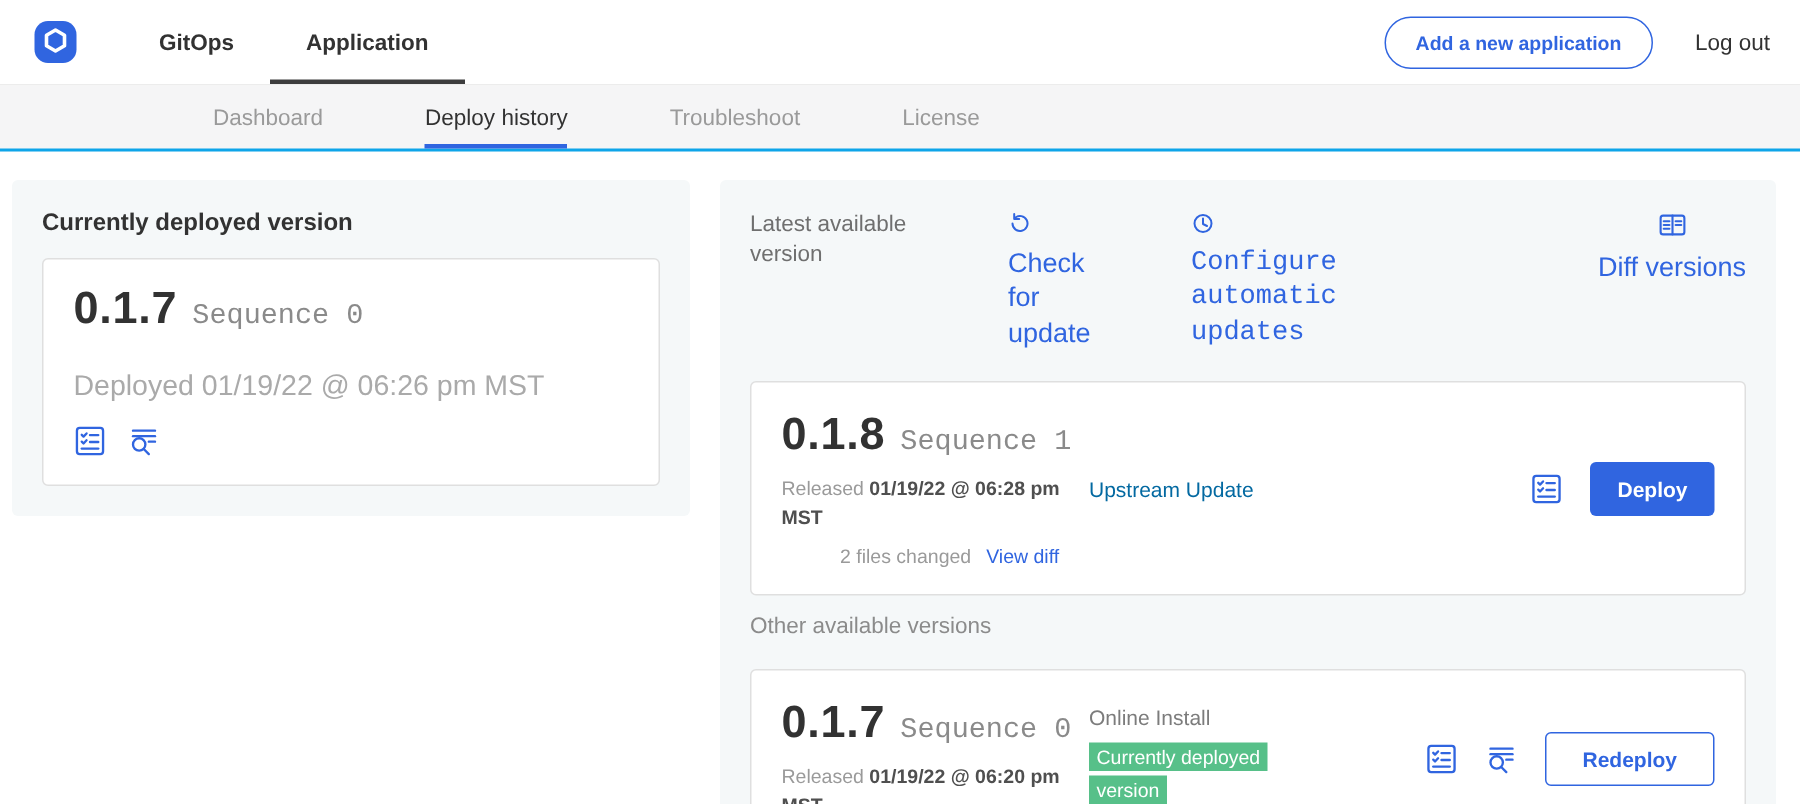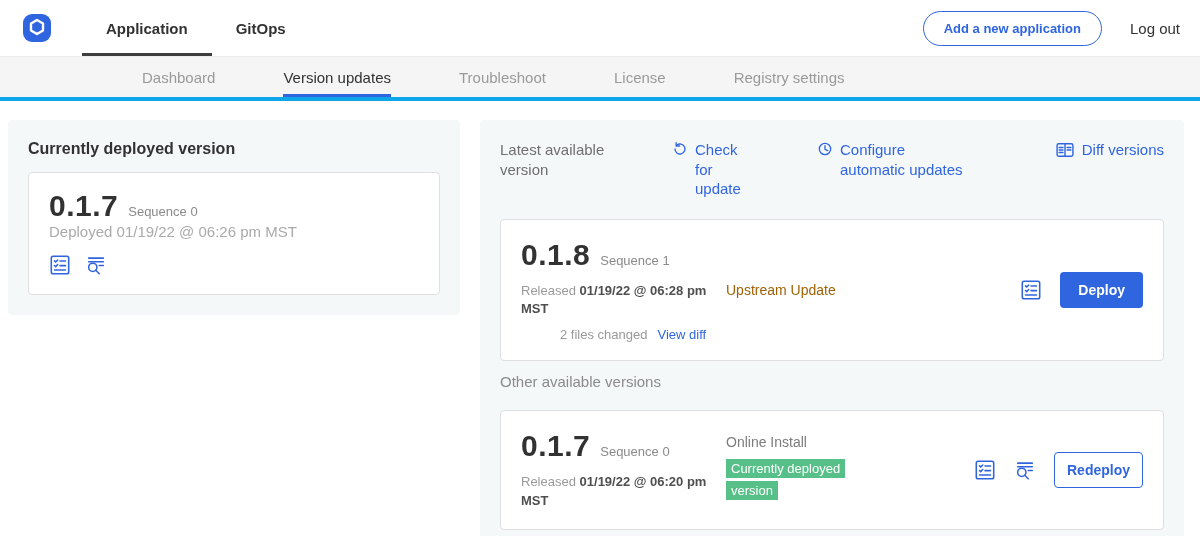--- a/index.html
+++ b/index.html
@@ -15,98 +15,97 @@
   .topnav { display:flex; align-items:center; height:57px; padding:0 20px 0 22px; border-bottom:1px solid #ececec; background:#fff; }
   .logo { width:30px; height:30px; margin-right:30px; cursor:pointer; }
   .top-tabs { display:flex; height:100%; }
   .top-tab { display:flex; align-items:center; padding:0 24px; font-size:15px; font-weight:700; color:#323232; position:relative; cursor:pointer; }
   .top-tab.active::after { content:""; position:absolute; left:0; right:0; bottom:0; height:3px; background:#3d3d3d; }
   .top-right { margin-left:auto; display:flex; align-items:center; gap:28px; }
   .add-app-btn { border:1.5px solid var(--accent,#3065e0); color:var(--accent,#3065e0); background:#fff; font-family:inherit; font-weight:700; font-size:13px; padding:9px 20px; border-radius:18px; cursor:pointer; }
   .logout { font-size:15px; color:#323232; cursor:pointer; }
 
   
-  .subnav { display:flex; height:44px; background:var(--subnav-bg,#f5f5f6); border-bottom:4px solid #0ea5e9; padding-left:142px; gap:68px; }
+  .subnav { display:flex; height:44px; background:var(--subnav-bg,#f5f5f6); border-bottom:2px solid #0ea5e9; padding-left:142px; gap:68px; }
   .subnav-item { display:flex; align-items:center; font-size:15px; color:#9a9a9a; position:relative; cursor:pointer; white-space:nowrap; }
   .subnav-item.active { color:#323232; }
   .subnav-item.active::after { content:""; position:absolute; left:0; right:0; bottom:0; height:3px; background:var(--accent,#3065e0); }
 
   
   .main { display:flex; gap:20px; padding:19px 16px 0 8px; align-items:flex-start; }
   .panel { background:var(--panel-bg,#f5f8f9); border-radius:4px; padding:20px; }
   .left-panel { width:452px; }
   .right-panel { flex:1; min-height:410px; }
   .panel-title { font-size:16px; font-weight:700; color:#323232; }
 
   .deployed-card { background:#fff; border:1px solid var(--border,#dfdfdf); border-radius:4px; margin-top:14px; padding:16px 20px 18px; }
   .version-row { display:flex; align-items:baseline; gap:10px; }
   .version-number { font-size:30px; font-weight:700; color:#323232; letter-spacing:.5px; }
-  .sequence { font-size:13px; color:#8a8a8a; }
-  .deployed-date { font-size:15px; color:#aaaaaa; margin-top:0; }
+  .sequence { font-size:19px; color:#8a8a8a;font-family:Liberation Mono, monospace; }
+  .deployed-date { font-size:19px; color:#aaaaaa; margin-top:24px; }
   .icon-row { display:flex; gap:14px; margin-top:14px; }
   .icon-btn { width:22px; height:22px; color:var(--accent,#3065e0); cursor:pointer; }
 
   
   .latest-header { display:flex; align-items:flex-start; }
   .latest-title { font-size:15px; color:#6f6f6f; width:132px; line-height:1.35; }
-  .header-action { display:flex; align-items:flex-start; gap:7px; color:var(--accent,#3065e0); font-size:15px; line-height:1.3; cursor:pointer; }
+  .header-action { display:flex; align-items:flex-start; gap:7px; color:var(--accent,#3065e0); font-size:18px; line-height:1.3; cursor:pointer;flex-direction:column; }
   .header-action .h-icon { width:16px; height:16px; margin-top:1px; }
   .action-check { margin-left:40px; }
   .action-check .a-label { width:62px; }
-  .action-configure { margin-left:60px; }
+  .action-configure { margin-left:60px;font-family:Liberation Mono, monospace; }
   .action-configure .a-label { width:132px; }
   .action-diff { margin-left:auto; align-items:center; }
   .action-diff .h-icon { width:20px; height:20px; margin-top:0; }
 
   
   .version-card { background:#fff; border:1px solid var(--border,#dfdfdf); border-radius:4px; padding:18px 20px; display:flex; align-items:center; margin-top:20px; }
   .vc-left { width:205px; align-self:flex-start; }
   .released { font-size:13px; color:#9a9a9a; margin-top:10px; line-height:1.45; width:190px; }
   .released b { color:#4f4f4f; font-weight:700; }
   .files-row { display:flex; gap:10px; font-size:13px; margin-top:8px;margin-left:39px; }
   .files-changed { color:#9a9a9a; }
   .view-diff { color:var(--accent,#3065e0); cursor:pointer; }
-  .vc-middle { flex:1; font-size:14px; color:#a16207; }
+  .vc-middle { flex:1; font-size:14px; color:#0369a1; }
   .vc-middle-top { flex:1; align-self:flex-start; padding-top:5px; }
   .source { font-size:14px; color:#7c7c7c; }
   .badge-wrap { margin-top:8px; width:160px; }
   .badge { display:inline; background:var(--badge-green,#57c089); color:#fff; font-size:13px; line-height:1.7; padding:2px 5px; -webkit-box-decoration-break:clone; box-decoration-break:clone; }
   .vc-right { display:flex; align-items:center; gap:18px; }
   .deploy-btn { background:var(--accent,#3065e0); color:#fff; border:none; border-radius:4px; font-family:inherit; font-size:14px; font-weight:700; padding:10px 18px; cursor:pointer; }
-  .redeploy-btn { background:#fff; color:var(--accent,#3065e0); border:1px solid var(--accent,#3065e0); border-radius:4px; font-family:inherit; font-size:14px; font-weight:700; padding:9px 12px; cursor:pointer; }
+  .redeploy-btn { background:#fff; color:var(--accent,#3065e0); border:1px solid var(--accent,#3065e0); border-radius:4px; font-family:inherit; font-size:14px; font-weight:700; padding:9px 24px; cursor:pointer; }
   .other-title { font-size:15px; color:#8b8b8b; margin-top:12px; }
 </style>
 </head>
 <body>
 
 <div class="topnav">
   <svg class="logo" viewBox="0 0 30 30">
     <rect x="1" y="1" width="28" height="28" rx="9" fill="#3065e0"></rect>
     <path d="M15 7l6 3.5v7L15 21l-6-3.5v-7z" fill="none" stroke="#fff" stroke-width="2.4" stroke-linejoin="round"></path>
   </svg>
   <div class="top-tabs">
+    <div class="top-tab">
+      <span>GitOps</span>
+    </div>
     <div class="top-tab active">
       <span>Application</span>
-    </div>
-    <div class="top-tab">
-      <span>GitOps</span>
     </div>
   </div>
   <div class="top-right">
     <button class="add-app-btn">Add a new application</button>
     <span class="logout">Log out</span>
   </div>
 </div>
 
 <div class="subnav">
   <div class="subnav-item">Dashboard</div>
-  <div class="subnav-item active">Version updates</div>
+  <div class="subnav-item active">Deploy history</div>
   <div class="subnav-item">Troubleshoot</div>
   <div class="subnav-item">License</div>
-  <div class="subnav-item">Registry settings</div>
 </div>
 
 <div class="main">
 
   <div class="panel left-panel">
     <div class="panel-title">Currently deployed version</div>
     <div class="deployed-card">
       <div class="version-row">
         <span class="version-number">0.1.7</span>
         <span class="sequence">Sequence 0</span>

